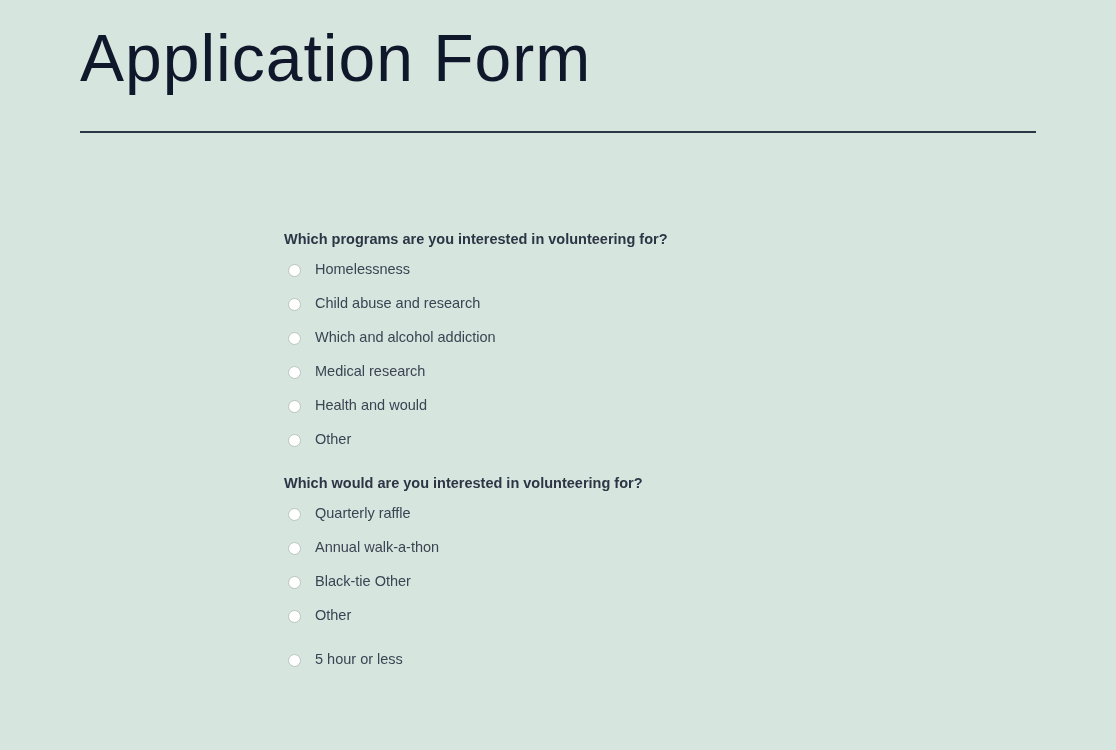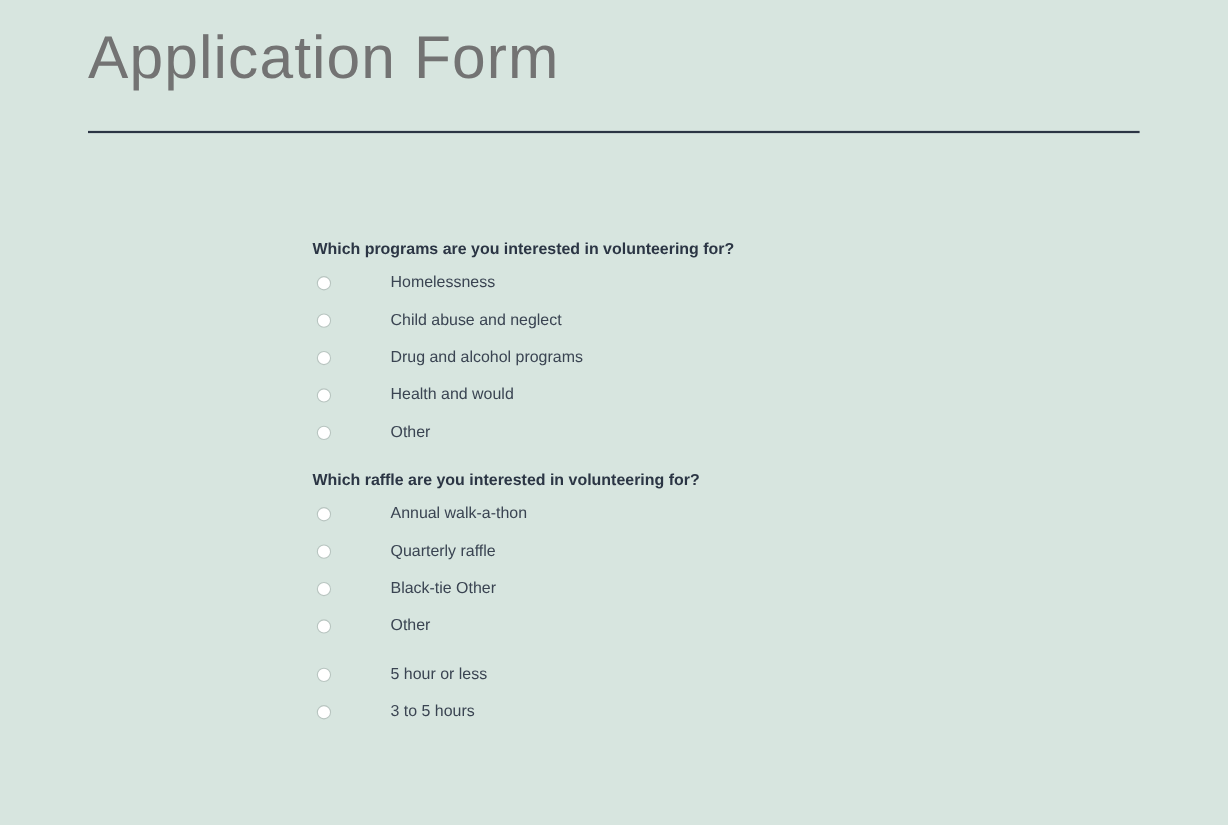--- a/index.html
+++ b/index.html
@@ -9,23 +9,23 @@
     }
     body {
       background-color: #d7e5df;
       font-family: 'Segoe UI', Tahoma, Geneva, Verdana, sans-serif;
       color: #2c3e50;
       width: 1116px;
       height: 750px;
       overflow: hidden;
     }
     .page-title {
-      font-size: 55px;
+      font-size: 66px;
       font-weight: 300;
-      color: #737373;
+      color: #0f172a;
       margin-left: 80px;
       margin-top: 20px;
       letter-spacing: 1px;
     }
     .divider {
       border: none;
       border-top: 2px solid #2b3544;
       margin: 35px 80px 0 80px;
     }
     .form-container {
@@ -37,24 +37,23 @@
       margin-bottom: 28px;
     }
     .question-label {
       font-size: 14.5px;
       font-weight: 700;
       color: #2b3544;
       margin-bottom: 14px;
     }
     .option-row {
       display: flex;
-      align-items: center;
+      align-items: flex-end;
       margin-bottom: 18px;
       margin-left: 4px;
-      gap: 40px;
     }
     .radio-input {
       appearance: none;
       -webkit-appearance: none;
       width: 13px;
       height: 13px;
       border-radius: 50%;
       background-color: #ffffff;
       border: 1px solid #b8c5c0;
       margin-right: 14px;
@@ -77,60 +76,60 @@
 <div class="form-container">
 
   <div class="question-group">
     <div class="question-label">Which programs are you interested in volunteering for?</div>
     <div class="option-row">
       <input type="radio" class="radio-input" style="">
       <span class="option-label">Homelessness</span>
     </div>
     <div class="option-row">
       <input type="radio" class="radio-input" style="">
-      <span class="option-label">Child abuse and neglect</span>
+      <span class="option-label">Child abuse and research</span>
     </div>
     <div class="option-row">
       <input type="radio" class="radio-input" style="">
-      <span class="option-label">Drug and alcohol programs</span>
+      <span class="option-label">Which and alcohol addiction</span>
+    </div>
+    <div class="option-row">
+      <input type="radio" class="radio-input" style="">
+      <span class="option-label">Medical research</span>
     </div>
     <div class="option-row">
       <input type="radio" class="radio-input" style="">
       <span class="option-label">Health and would</span>
     </div>
     <div class="option-row">
       <input type="radio" class="radio-input" style="">
       <span class="option-label">Other</span>
     </div>
   </div>
 
   <div class="question-group">
-    <div class="question-label">Which raffle are you interested in volunteering for?</div>
+    <div class="question-label">Which would are you interested in volunteering for?</div>
+    <div class="option-row">
+      <input type="radio" class="radio-input" style="">
+      <span class="option-label">Quarterly raffle</span>
+    </div>
     <div class="option-row">
       <input type="radio" class="radio-input" style="">
       <span class="option-label">Annual walk-a-thon</span>
-    </div>
-    <div class="option-row">
-      <input type="radio" class="radio-input" style="">
-      <span class="option-label">Quarterly raffle</span>
     </div>
     <div class="option-row">
       <input type="radio" class="radio-input" style="">
       <span class="option-label">Black-tie Other</span>
     </div>
     <div class="option-row">
       <input type="radio" class="radio-input" style="">
       <span class="option-label">Other</span>
     </div>
   </div>
 
   <div class="question-group">
     <div class="option-row">
       <input type="radio" class="radio-input" style="">
       <span class="option-label">5 hour or less</span>
     </div>
-    <div class="option-row">
-      <input type="radio" class="radio-input" style="">
-      <span class="option-label">3 to 5 hours</span>
-    </div>
   </div>
 
 </div>
 
 </body></html>

